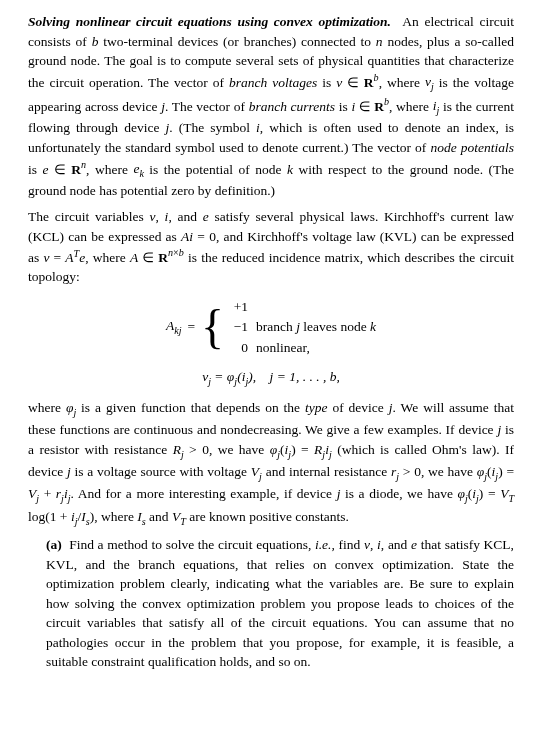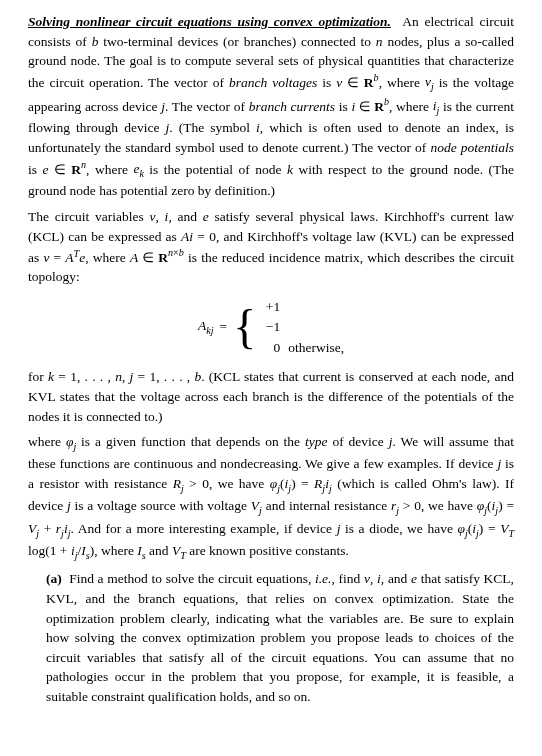--- a/index.html
+++ b/index.html
@@ -55,51 +55,52 @@
     }
     sup { font-size: 0.75em; vertical-align: super; }
     sub { font-size: 0.75em; vertical-align: sub; text-align: right; }
   </style>
 </head>
 <body>
 
 <div>
 
   <p>
-    <span style="font-style:italic; font-weight:bold;text-decoration:underline;">Solving nonlinear circuit equations using convex optimization.</span>
+    <span style="font-style:italic; font-weight:bold;">Solving nonlinear circuit equations using convex optimization.</span>
     &nbsp;An electrical circuit consists of <em>b</em> two-terminal devices (or branches) connected to <em>n</em> nodes, plus a so-called ground node. The goal is to compute several sets of physical quantities that characterize the circuit operation. The vector of <em>branch voltages</em> is <em>v</em> ∈ <strong>R</strong><sup><em>b</em></sup>, where <em>v<sub>j</sub></em> is the voltage appearing across device <em>j</em>. The vector of <em>branch currents</em> is <em>i</em> ∈ <strong>R</strong><sup><em>b</em></sup>, where <em>i<sub>j</sub></em> is the current flowing through device <em>j</em>. (The symbol <em>i</em>, which is often used to denote an index, is unfortunately the standard symbol used to denote current.) The vector of <em>node potentials</em> is <em>e</em> ∈ <strong>R</strong><sup><em>n</em></sup>, where <em>e<sub>k</sub></em> is the potential of node <em>k</em> with respect to the ground node. (The ground node has potential zero by definition.)
   </p>
 
   <p>
     The circuit variables <em>v</em>, <em>i</em>, and <em>e</em> satisfy several physical laws. Kirchhoff's current law (KCL) can be expressed as <em>Ai</em> = 0, and Kirchhoff's voltage law (KVL) can be expressed as <em>v</em> = <em>A<sup>T</sup>e</em>, where <em>A</em> ∈ <strong>R</strong><sup><em>n</em>×<em>b</em></sup> is the reduced incidence matrix, which describes the circuit topology:
   </p>
 
   <div class="matrix-block">
     <span style="font-style:italic;">A<sub>kj</sub></span>
     <span>=</span>
     <span class="big-brace">{</span>
     <div class="matrix-cases">
       <div class="matrix-row">
         <span class="matrix-val">+1</span>
       </div>
       <div class="matrix-row">
         <span class="matrix-val">−1</span>
+        <span>branch <em>j</em> leaves node <em>k</em></span>
       </div>
       <div class="matrix-row">
         <span class="matrix-val">0</span>
-        <span>otherwise,</span>
+        <span>nonlinear,</span>
       </div>
     </div>
   </div>
 
-  <p>
-    for <em>k</em> = 1, . . . , <em>n</em>, <em>j</em> = 1, . . . , <em>b</em>. (KCL states that current is conserved at each node, and KVL states that the voltage across each branch is the difference of the potentials of the nodes it is connected to.)
-  </p>
 
 
+  <div class="equation-block">
+    <em>v<sub>j</sub></em> = <em>φ<sub>j</sub></em>(<em>i<sub>j</sub></em>),&nbsp;&nbsp;&nbsp;&nbsp;<em>j</em> = 1, . . . , <em>b</em>,
+  </div>
 
   <p>
     where <em>φ<sub>j</sub></em> is a given function that depends on the <em>type</em> of device <em>j</em>. We will assume that these functions are continuous and nondecreasing. We give a few examples. If device <em>j</em> is a resistor with resistance <em>R<sub>j</sub></em> &gt; 0, we have <em>φ<sub>j</sub></em>(<em>i<sub>j</sub></em>) = <em>R<sub>j</sub>i<sub>j</sub></em> (which is called Ohm's law). If device <em>j</em> is a voltage source with voltage <em>V<sub>j</sub></em> and internal resistance <em>r<sub>j</sub></em> &gt; 0, we have <em>φ<sub>j</sub></em>(<em>i<sub>j</sub></em>) = <em>V<sub>j</sub></em> + <em>r<sub>j</sub>i<sub>j</sub></em>. And for a more interesting example, if device <em>j</em> is a diode, we have <em>φ<sub>j</sub></em>(<em>i<sub>j</sub></em>) = <em>V<sub>T</sub></em> log(1 + <em>i<sub>j</sub></em>/<em>I<sub>s</sub></em>), where <em>I<sub>s</sub></em> and <em>V<sub>T</sub></em> are known positive constants.
   </p>
 
   <div class="indent-part">
     <p>
       <strong>(a)</strong>&nbsp; Find a method to solve the circuit equations, <em>i.e.,</em> find <em>v</em>, <em>i</em>, and <em>e</em> that satisfy KCL, KVL, and the branch equations, that relies on convex optimization. State the optimization problem clearly, indicating what the variables are. Be sure to explain how solving the convex optimization problem you propose leads to choices of the circuit variables that satisfy all of the circuit equations. You can assume that no pathologies occur in the problem that you propose, for example, it is feasible, a suitable constraint qualification holds, and so on.
     </p>
 

